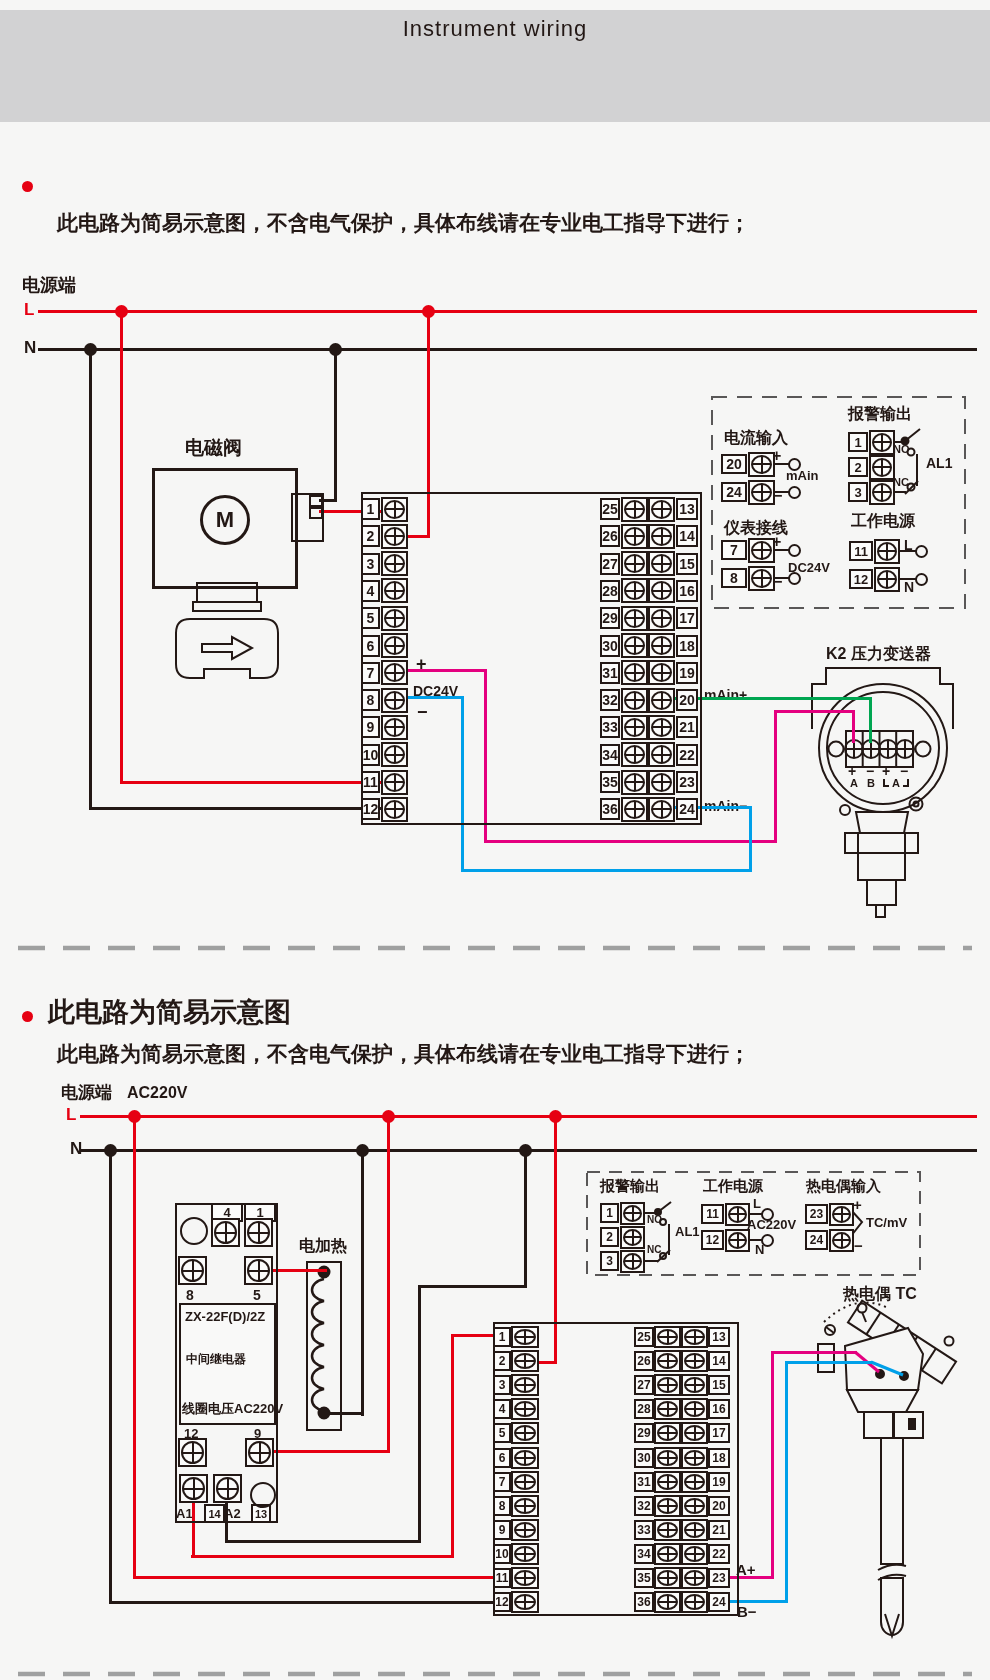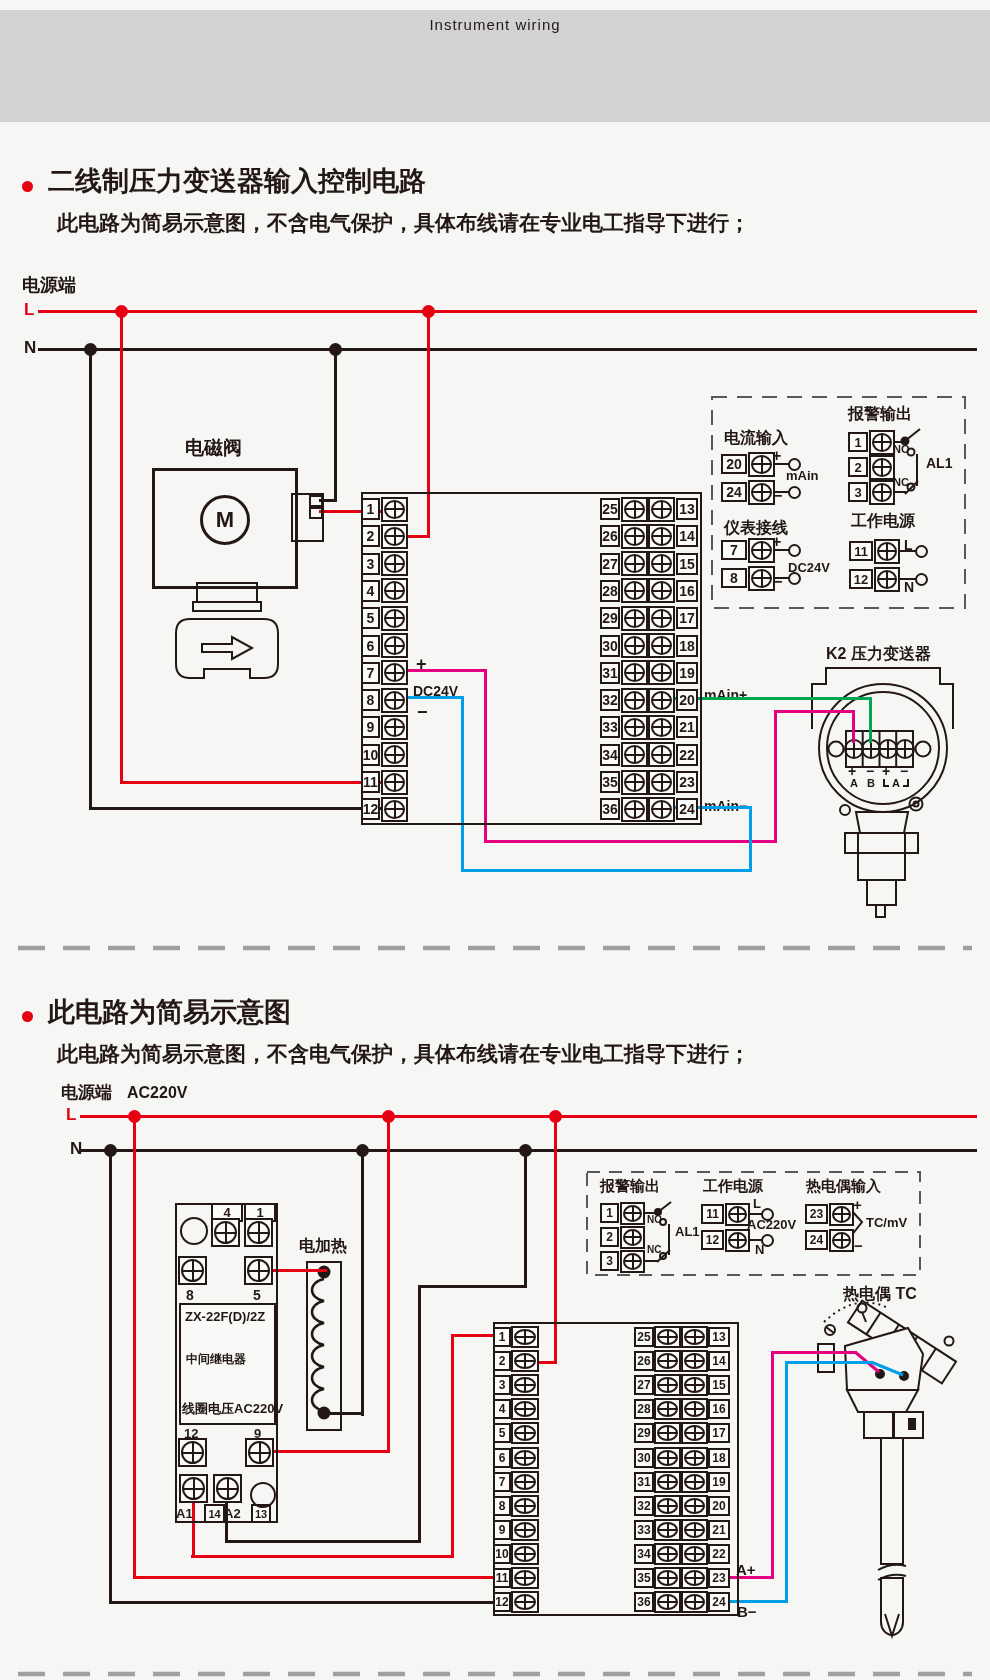--- a/index.html
+++ b/index.html
@@ -3,21 +3,21 @@
 <meta charset="utf-8">
 <style>
   html,body{margin:0;padding:0;background:#ffffff;}
   #canvas{position:relative;width:990px;height:1680px;background:#f6f6f5;overflow:hidden;
           font-family:"Liberation Sans",sans-serif;color:#231815;}
   .lb{position:absolute;white-space:nowrap;line-height:1;color:#231815;
       font-family:"Liberation Sans",sans-serif;}
   .b{font-weight:bold;}
   #banner{position:absolute;left:0;top:10px;width:990px;height:112px;background:#d2d2d3;text-align:center;}
   #banner .t{margin-top:16px;font-size:50px;font-weight:bold;letter-spacing:5px;}
-  #banner .s{margin-top:6px;font-size:15px;letter-spacing:1px;}
+  #banner .s{margin-top:6px;font-size:22px;letter-spacing:1px;}
   .bullet{position:absolute;width:11px;height:11px;border-radius:50%;background:#e60012;}
   .wire{position:absolute;}
   .dot{position:absolute;width:13px;height:13px;border-radius:50%;}
   .numbox{position:absolute;border:2px solid #231815;background:#fbfbfa;display:flex;
           align-items:center;justify-content:center;font-weight:bold;}
   .screw{position:absolute;border:2px solid #231815;background:#fbfbfa;}
   .screw .sc{position:absolute;left:1px;top:1px;right:1px;bottom:1px;border:2px solid #231815;border-radius:50%;}
   .screw .sc:before{content:'';position:absolute;left:-1px;right:-1px;top:50%;height:2px;margin-top:-1px;background:#231815;}
   .screw .sc:after{content:'';position:absolute;top:-1px;bottom:-1px;left:50%;width:2px;margin-left:-1px;background:#231815;}
   .oterm{position:absolute;width:9px;height:9px;border:2px solid #231815;border-radius:50%;background:#f6f6f5;}
@@ -135,21 +135,20 @@
     <rect x="587" y="1172" width="333" height="103" fill="none" stroke="#595757" stroke-width="2" stroke-dasharray="13 9"></rect>
     <line x1="18" y1="948" x2="972" y2="948" stroke="#9fa0a0" stroke-width="4.5" stroke-dasharray="27 18"></line>
     <line x1="18" y1="1674" x2="972" y2="1674" stroke="#9fa0a0" stroke-width="4.5" stroke-dasharray="27 18"></line>
   </svg>
 
   <div id="banner">
     <div class="s">Instrument wiring</div>
   </div>
 
   <div class="bullet" style="left:22px;top:181px;"></div>
-  <div class="lb" style="left:48px;top:168px;font-size:27px;font-weight:600;">二线制压力变送器输入控制电路</div>
   <div class="lb b" style="left:57px;top:212px;font-size:21px;">此电路为简易示意图，不含电气保护，具体布线请在专业电工指导下进行；</div>
 
   <div class="lb b" style="left:22px;top:276px;font-size:18px;">电源端</div>
   <div class="lb b" style="left:24px;top:301px;font-size:17px;color:#e60012;">L</div>
   <div class="lb b" style="left:24px;top:339px;font-size:17px;">N</div>
   <div class="lb b" style="left:185px;top:438px;font-size:19px;">电磁阀</div>
   <div class="mcirc" style="left:200px;top:495px;width:44px;height:44px;font-size:22px;">M</div>
   <div class="lb b" style="left:416px;top:655px;font-size:18px;">+</div>
   <div class="lb b" style="left:413px;top:684px;font-size:14px;">DC24V</div>
   <div class="lb b" style="left:417px;top:703px;font-size:18px;">−</div>

